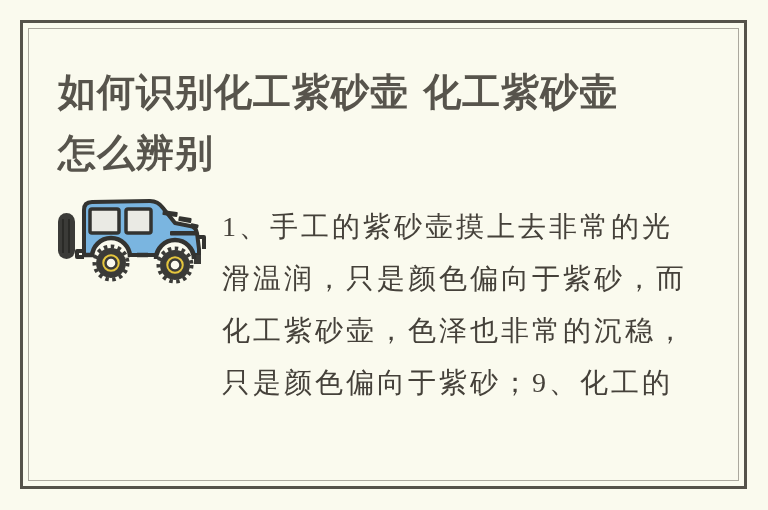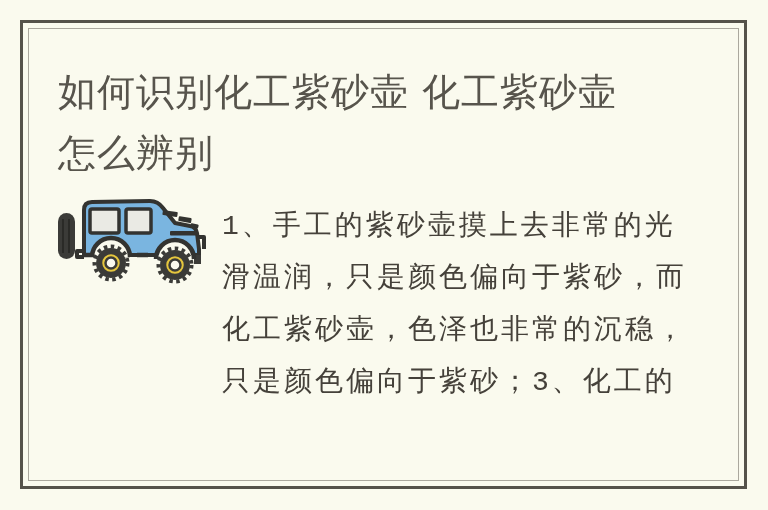--- a/index.html
+++ b/index.html
@@ -40,21 +40,21 @@
     bottom: 30px;
     overflow: hidden;
   }
   .title {
     position: absolute;
     left: 29px;   
     top: 33px;    
     width: 585px;
     font-size: 38px;
     line-height: 61px;
-    font-weight: 400;
+    font-weight: 700;
     letter-spacing: 1px;
     color: #57544C;
   }
   .illustration {
     position: absolute;
     left: 24px;   
     top: 164px;   
     width: 155px;
     height: 100px;
   }
@@ -64,21 +64,21 @@
     top: 172px;   
     width: 520px;
     color: #45413A;
   }
   .body-line {
     font-size: 28px;
     line-height: 52px;
     height: 52px;
     letter-spacing: 3px;
     white-space: nowrap;
-    font-family: Liberation Mono, monospace;
+    font-family: Liberation Serif, serif;
   }
 </style>
 </head>
 <body>
 
 <div class="frame-outer"></div>
 <div class="frame-inner"></div>
 
 <div class="content">
 
@@ -126,16 +126,16 @@
       <circle cx="122" cy="72" r="15" fill="#3B3B38"></circle>
       <circle cx="122" cy="72" r="10" fill="#E5C63E" stroke="#3B3B38" stroke-width="2.5"></circle>
       <circle cx="122" cy="72" r="5.5" fill="#FAF9EE" stroke="#3B3B38" stroke-width="2.5"></circle>
     </g>
   </svg>
 
   <div class="body-text">
     <div class="body-line">1、手工的紫砂壶摸上去非常的光</div>
     <div class="body-line">滑温润，只是颜色偏向于紫砂，而</div>
     <div class="body-line">化工紫砂壶，色泽也非常的沉稳，</div>
-    <div class="body-line">只是颜色偏向于紫砂；3、化工的</div>
+    <div class="body-line">只是颜色偏向于紫砂；9、化工的</div>
   </div>
 
 </div>
 
 </body></html>

